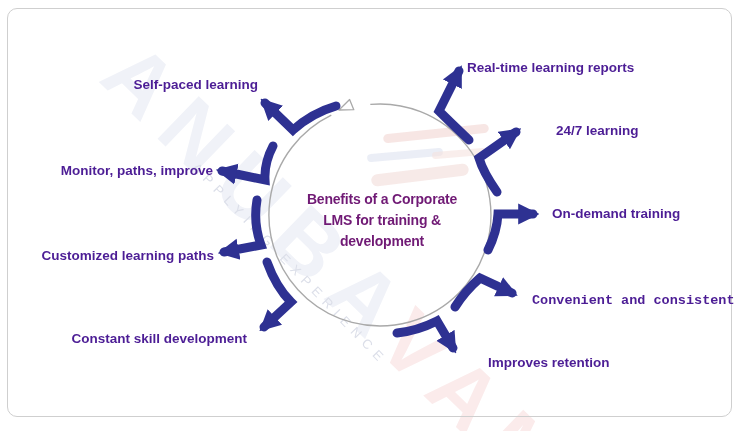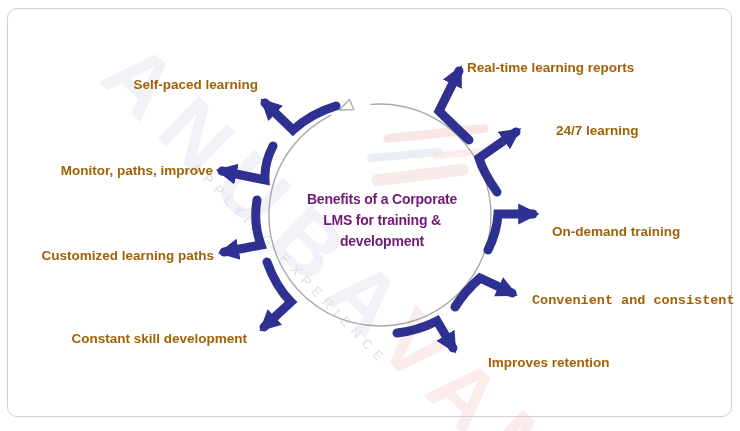--- a/index.html
+++ b/index.html
@@ -32,31 +32,31 @@
   
   .diagram{position:absolute;left:0;top:0;width:740px;height:431px;}
   
   .title{
     position:absolute;left:382px;top:220px;transform:translate(-50%,-50%);
     width:236px;text-align:center;white-space:pre-line;
     color:#701a75;font-weight:700;font-size:14px;line-height:21px;letter-spacing:-0.2px;
   }
   
   .lbl{
-    position:absolute;white-space:nowrap;color:#a16207;
+    position:absolute;white-space:nowrap;color:#4c1d95;
     font-weight:700;font-size:13.5px;line-height:16px;
   }
   .lbl.left{text-align:right;}
   .l0{right:482px;top:77px;}    
   .l1{right:527px;top:163px;}   
   .l2{right:526px;top:248px;}   
   .l3{right:493px;top:331px;}   
   .l4{left:467px;top:60px;}     
   .l5{left:556px;top:123px;}    
-  .l6{left:552px;top:224px;}    
+  .l6{left:552px;top:206px;}    
   .l7{left:532px;top:293px;font-family:Liberation Mono, monospace;}    
   .l8{left:468px;top:355px;padding-left:20px;}    
 </style>
 </head>
 <body>
 
 <div class="canvas">
 
   <div class="wm-brand"><span class="wm-a">ANUBA</span><span class="wm-b">VAM</span></div>
   <div class="wm-tagline">APPLYING EXPERIENCE</div>

